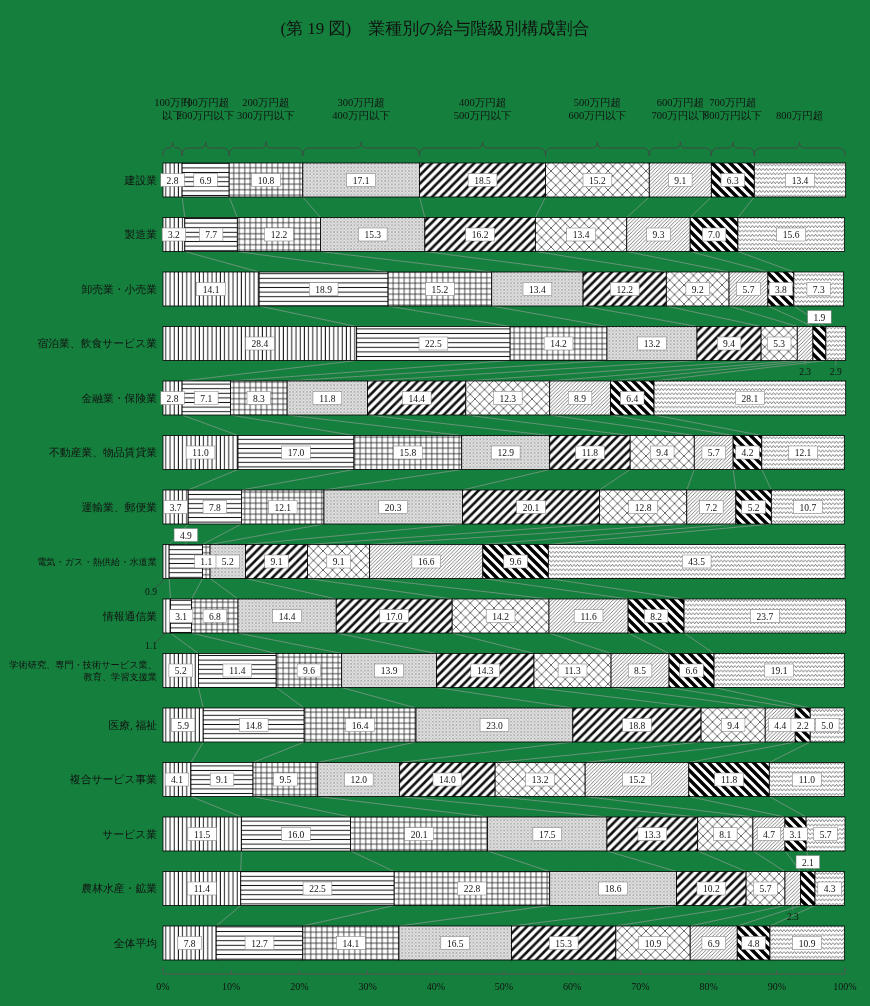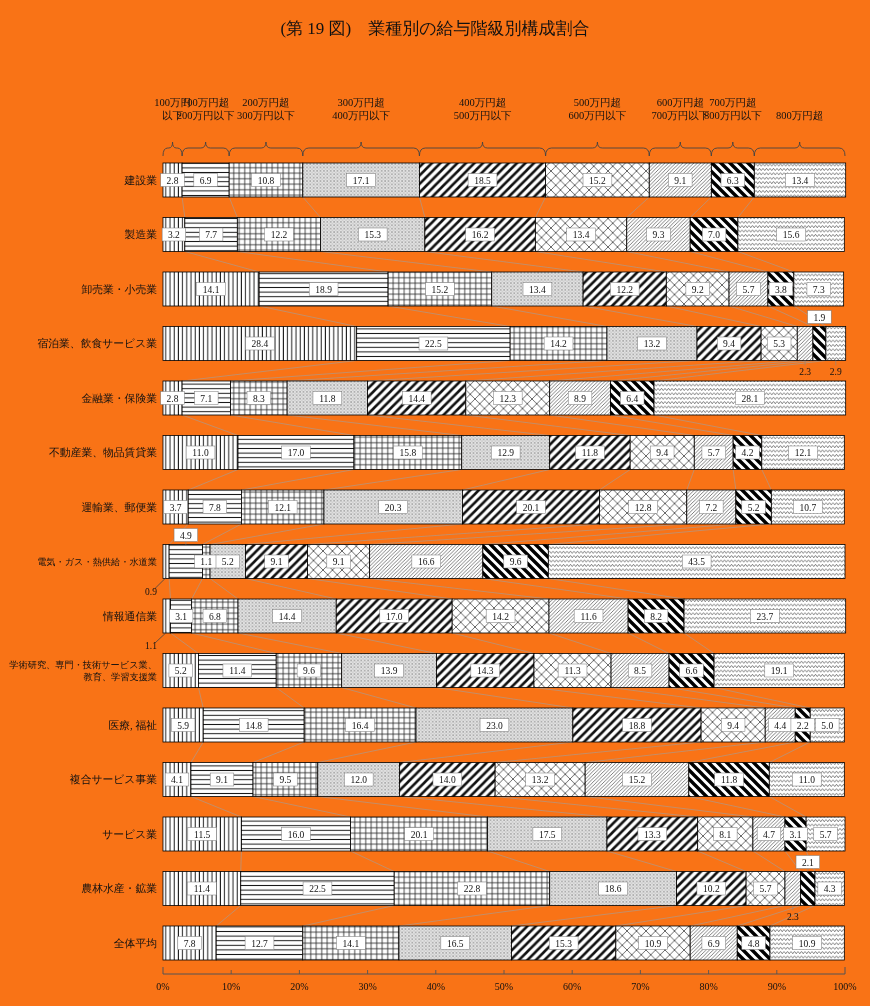--- a/index.html
+++ b/index.html
@@ -1,16 +1,16 @@
 <!DOCTYPE html>
 <html><head>
 <meta charset="utf-8">
 <style>
   html,body{margin:0;padding:0;background:#fff;}
-  .canvas{position:relative;width:870px;height:1006px;background:#f97316;overflow:hidden;
+  .canvas{position:relative;width:870px;height:1006px;background:#15803d;overflow:hidden;
           font-family:"Liberation Serif","DejaVu Serif",serif;}
   svg{display:block;}
   .title{font-family:"Liberation Serif","DejaVu Serif",serif;font-size:17px;fill:#111;}
   .hdr{font-family:"Liberation Serif","DejaVu Serif",serif;font-size:10.5px;fill:#111;}
   .rowlab{font-family:"Liberation Serif","DejaVu Serif",serif;font-size:10.8px;fill:#111;}
   .rowlab-sm{font-family:"Liberation Serif","DejaVu Serif",serif;font-size:9.2px;fill:#111;}
   .val{font-family:"Liberation Serif","DejaVu Serif",serif;font-size:9.5px;fill:#111;}
   .tick{font-family:"Liberation Serif","DejaVu Serif",serif;font-size:10px;fill:#111;}
   .callout{font-family:"Liberation Serif","DejaVu Serif",serif;font-size:9.5px;fill:#111;}
 </style>

